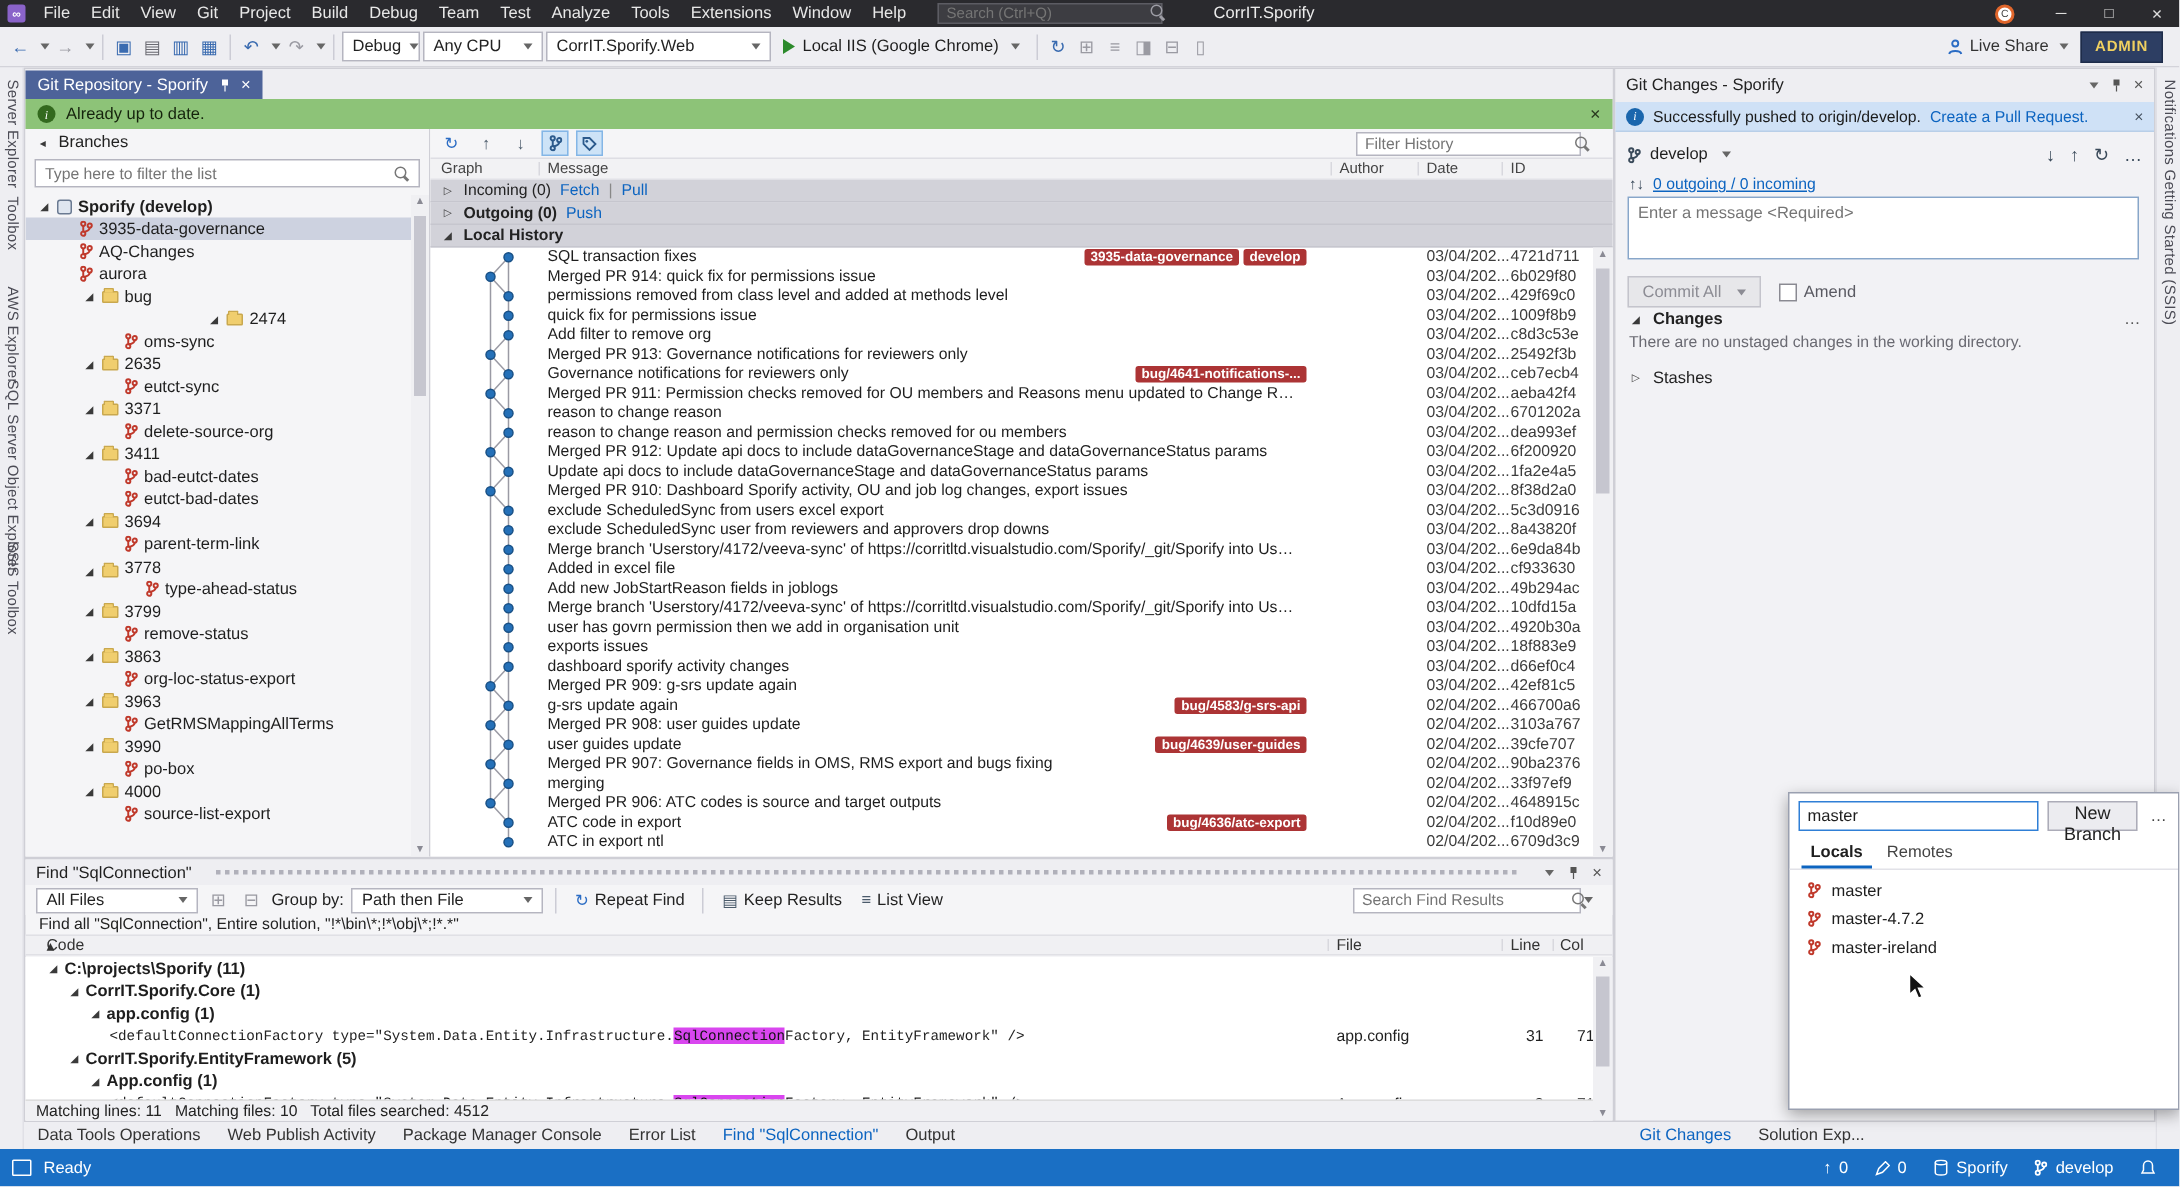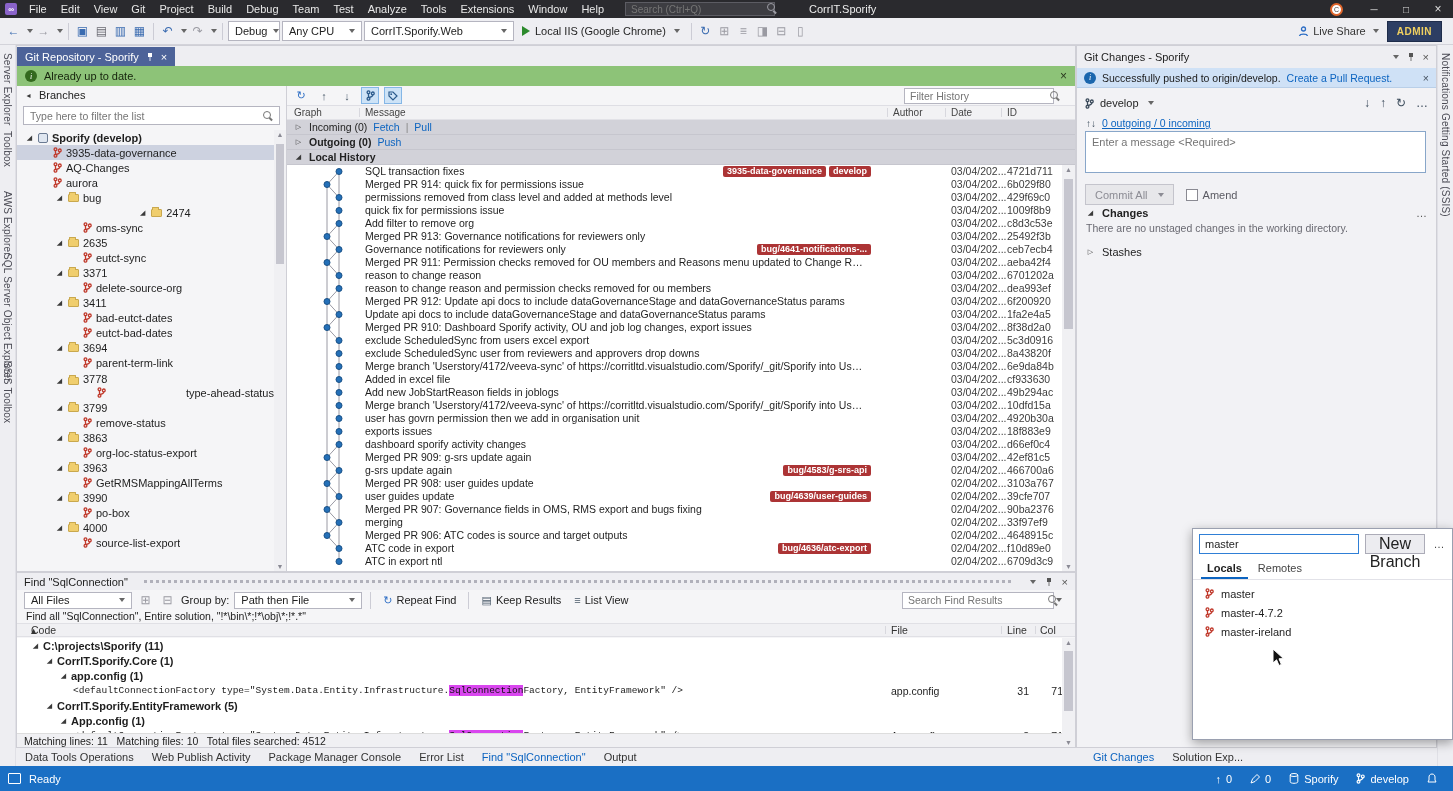--- a/index.html
+++ b/index.html
@@ -105,21 +105,21 @@
   .commit-btn{height:21px;background:#e7e7ea;border:1px solid #c4c4cc;color:#8c8c94;font-size:11px;display:flex;align-items:center;gap:7px;padding:0 9px}
   .cb{width:12px;height:12px;border:1px solid #8a8a92;background:#fff;display:inline-block}
   .amend{display:flex;gap:5px;color:#5a5a62}
   .gc-sec{position:absolute;left:0;right:0;display:flex;align-items:center;gap:7px;padding:0 9px;height:17px;font-size:11px;color:#222}
   .gc-sec .dots{margin-left:auto;color:#555}
   .gc-empty{position:absolute;left:9px;top:176px;color:#6a6a72;font-size:10.5px}
 
   
   .popup{position:absolute;left:1192px;top:528px;width:261px;height:212px;background:#fff;border:1px solid #9aa0b0;box-shadow:0 3px 10px rgba(0,0,0,.35);z-index:50}
   .popup-input{position:absolute;left:6px;top:5px;width:160px;height:20px;border:1px solid #2f7fd6;font-size:11px;padding:0 5px;font-family:inherit;color:#1e1e1e;outline:none}
-  .popup-newbranch{position:absolute;left:172px;top:5px;width:60px;height:20px;background:#ececf0;border:1px solid #acacb8;font-size:16px;font-family:inherit;color:#222}
+  .popup-newbranch{position:absolute;left:172px;top:5px;width:60px;height:20px;background:#ececf0;border:1px solid #acacb8;font-size:12px;font-family:inherit;color:#222}
   .popup-dots{position:absolute;left:237px;top:5px;width:18px;height:20px;display:flex;align-items:center;justify-content:center;color:#444}
   .popup-tabs{position:absolute;left:0;top:30px;right:0;height:21px;display:flex;gap:4px;padding-left:8px;border-bottom:1px solid #e2e2e8}
   .ptab{padding:3px 6px 2px;color:#444;font-size:11px}
   .ptab.active{color:#1e1e1e;font-weight:bold;border-bottom:2px solid #0c64c0}
   .plist{position:absolute;top:55px;left:0;right:0}
   .pitem{height:19px;display:flex;align-items:center;gap:7px;padding-left:11px;font-size:11px}
 
   
   .find{position:absolute;left:16px;top:572px;width:1060px;height:176px;background:#f5f5f7;border:1px solid #cfcfd6}
   .find-title{height:17px;display:flex;align-items:center;padding:0 7px;background:#eeeef2;gap:6px}
@@ -439,21 +439,21 @@
                 </g>
               </svg>
             </span>
             <span class="lbl">parent-term-link</span>
           </div>
           <div class="btree-row" style="padding-left: 38px; align-items: flex-end;">
             <span class="exp">◢</span>
             <span class="folder-ic"></span>
             <span class="lbl">3778</span>
           </div>
-          <div class="btree-row" style="padding-left: 79px; justify-content: space-between;">
+          <div class="btree-row" style="padding-left: 79px;">
             <span class="branch-ic">
               <svg width="9" height="11" viewBox="0 0 9 11">
                 <g fill="none" stroke="#c0392b" stroke-width="1.3">
                   <circle cx="2.5" cy="2.2" r="1.4"></circle>
                   <circle cx="2.5" cy="8.8" r="1.4"></circle>
                   <circle cx="6.8" cy="3.4" r="1.4"></circle>
                   <path d="M2.5 3.6v3.8 M6.8 4.8c0 1.8-2 2.4-4.3 2.9"></path>
                 </g>
               </svg>
             </span>

